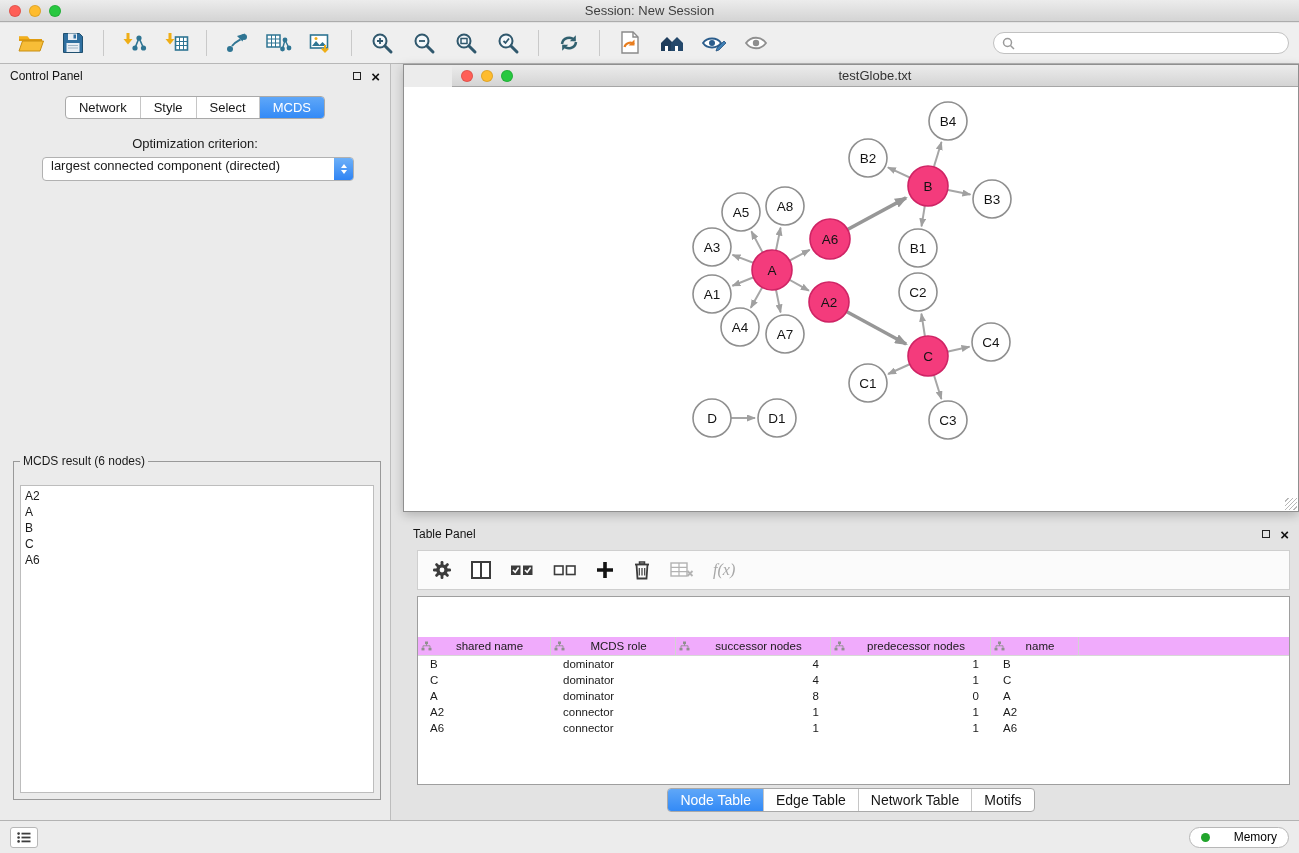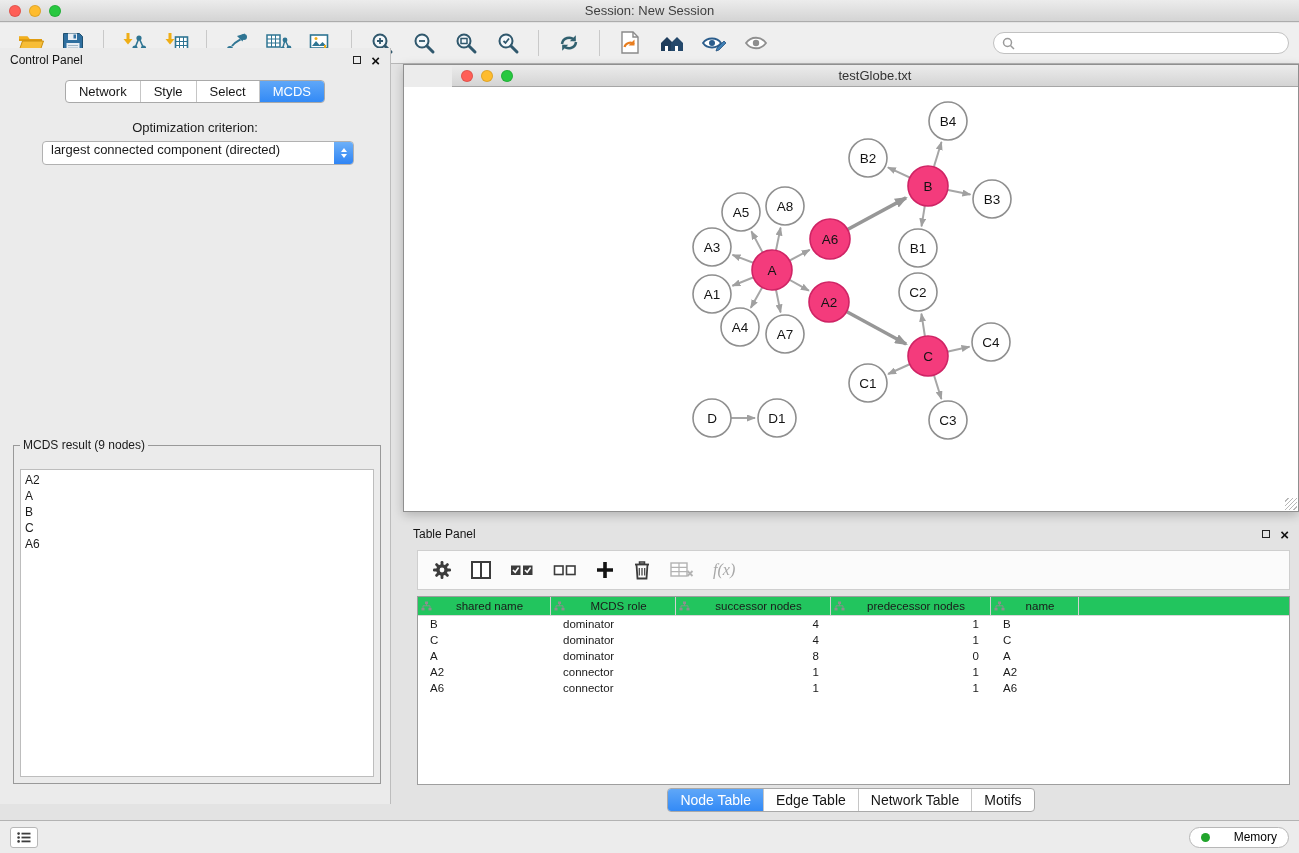--- a/index.html
+++ b/index.html
@@ -34,21 +34,21 @@
   .panel-header { height:24px; display:flex; align-items:center; padding:0 10px; font-size:12px; color:#141414; }
   .panel-controls { margin-left:auto; display:flex; align-items:center; gap:10px; }
   .float-box { width:8px; height:8px; border:1.5px solid #222; display:inline-block; }
   .close-x { font-size:15px; font-weight:bold; color:#111; line-height:1; }
   
   .segmented { display:inline-flex; border:1px solid #a9a9a9; border-radius:4px; background:#fff; overflow:hidden; }
   .seg { padding:3px 13px; font-size:13px; color:#161616; border-right:1px solid #c6c6c6; white-space:nowrap; }
   .seg:last-child { border-right:none; }
   .seg-active { background:linear-gradient(#5fa7f8,#338af6); color:#fff; }
   
-  .control-panel { position:absolute; top:48px; left:0; width:391px; height:756px;
+  .control-panel { position:absolute; top:64px; left:0; width:391px; height:756px;
     background:#ebebeb; border-right:1px solid #bdbdbd; }
   .cp-tabs-row { position:absolute; top:32px; left:0; right:0; display:flex; justify-content:center; }
   .opt-label { position:absolute; top:72px; left:0; right:0; text-align:center; font-size:13px; }
   .dropdown { position:absolute; top:93px; left:42px; width:312px; height:24px; background:#fff;
     border:1px solid #b1b1b1; border-radius:4px; display:flex; align-items:flex-start; font-size:13px; overflow:hidden; }
   .dropdown-text { padding-left:8px; flex:1; white-space:nowrap; }
   .dropdown-stepper { width:19px; height:100%; background:linear-gradient(#6db0f8,#2f84f4);
     display:flex; flex-direction:column; align-items:center; justify-content:center; gap:2px; }
   .tri-up { width:0; height:0; border-left:3.5px solid transparent; border-right:3.5px solid transparent; border-bottom:4.5px solid #fff; }
   .tri-down { width:0; height:0; border-left:3.5px solid transparent; border-right:3.5px solid transparent; border-top:4.5px solid #fff; }
@@ -72,21 +72,21 @@
     background:repeating-linear-gradient(135deg, transparent 0 2px, #b8b8b8 2px 3px); }
   
   .table-panel { position:absolute; left:403px; top:522px; width:896px; height:290px; }
   .tp-toolbar { position:absolute; top:28px; left:14px; right:9px; height:40px; background:#fbfbfb;
     border:1px solid #cfcfcf; display:flex; align-items:center; padding:0 14px; gap:19px; }
   .tp-btn { background:none; border:none; padding:0; display:flex; align-items:center; }
   .fx-btn { font-family:"Liberation Serif",serif; font-style:italic; font-size:16px; color:#a7a7a7;
     background:none; border:none; padding:0; }
   .tp-table-wrap { position:absolute; top:74px; left:14px; right:9px; bottom:27px; background:#fff;
     border:1px solid #9e9e9e; overflow:hidden; }
-  .tp-thead { display:flex; background:#22c55e; border-bottom:1px solid #d7d7d7; height:19px; }
+  .tp-thead { display:flex; background:#f0abfc; border-bottom:1px solid #d7d7d7; height:19px;margin-top:40px; }
   .th { display:flex; align-items:center; border-right:1px solid #d2d2d2; font-size:11.5px; padding:0 3px; }
   .th-label { flex:1; text-align:center; }
   .th-fill { flex:1; border-right:none; }
   .tr { display:flex; height:16px; align-items:center; }
   .td { font-size:11.5px; padding:0 12px; white-space:nowrap; overflow:hidden; }
   .tp-tabs { position:absolute; bottom:0; left:0; right:0; display:flex; justify-content:center; }
   .tp-tabs .seg { font-size:14px; padding:3px 12px; }
   
   .statusbar { position:absolute; left:0; right:0; bottom:0; height:33px; background:#ececec;
     border-top:1px solid #b3b3b3; display:flex; align-items:center; padding:0 10px; }
@@ -266,21 +266,21 @@
   </div>
   <div class="opt-label">Optimization criterion:</div>
   <div class="dropdown">
     <span class="dropdown-text">largest connected component (directed)</span>
     <span class="dropdown-stepper">
         <span class="tri-up"></span>
         <span class="tri-down"></span>
       </span>
   </div>
   <fieldset class="result-fieldset">
-    <legend>MCDS result (9 nodes)</legend>
+    <legend>MCDS result (6 nodes)</legend>
     <div class="result-list">
         <div class="result-item">A2</div>
         <div class="result-item">A</div>
         <div class="result-item">B</div>
         <div class="result-item">C</div>
         <div class="result-item">A6</div>
       </div>
   </fieldset>
 </div>
 

